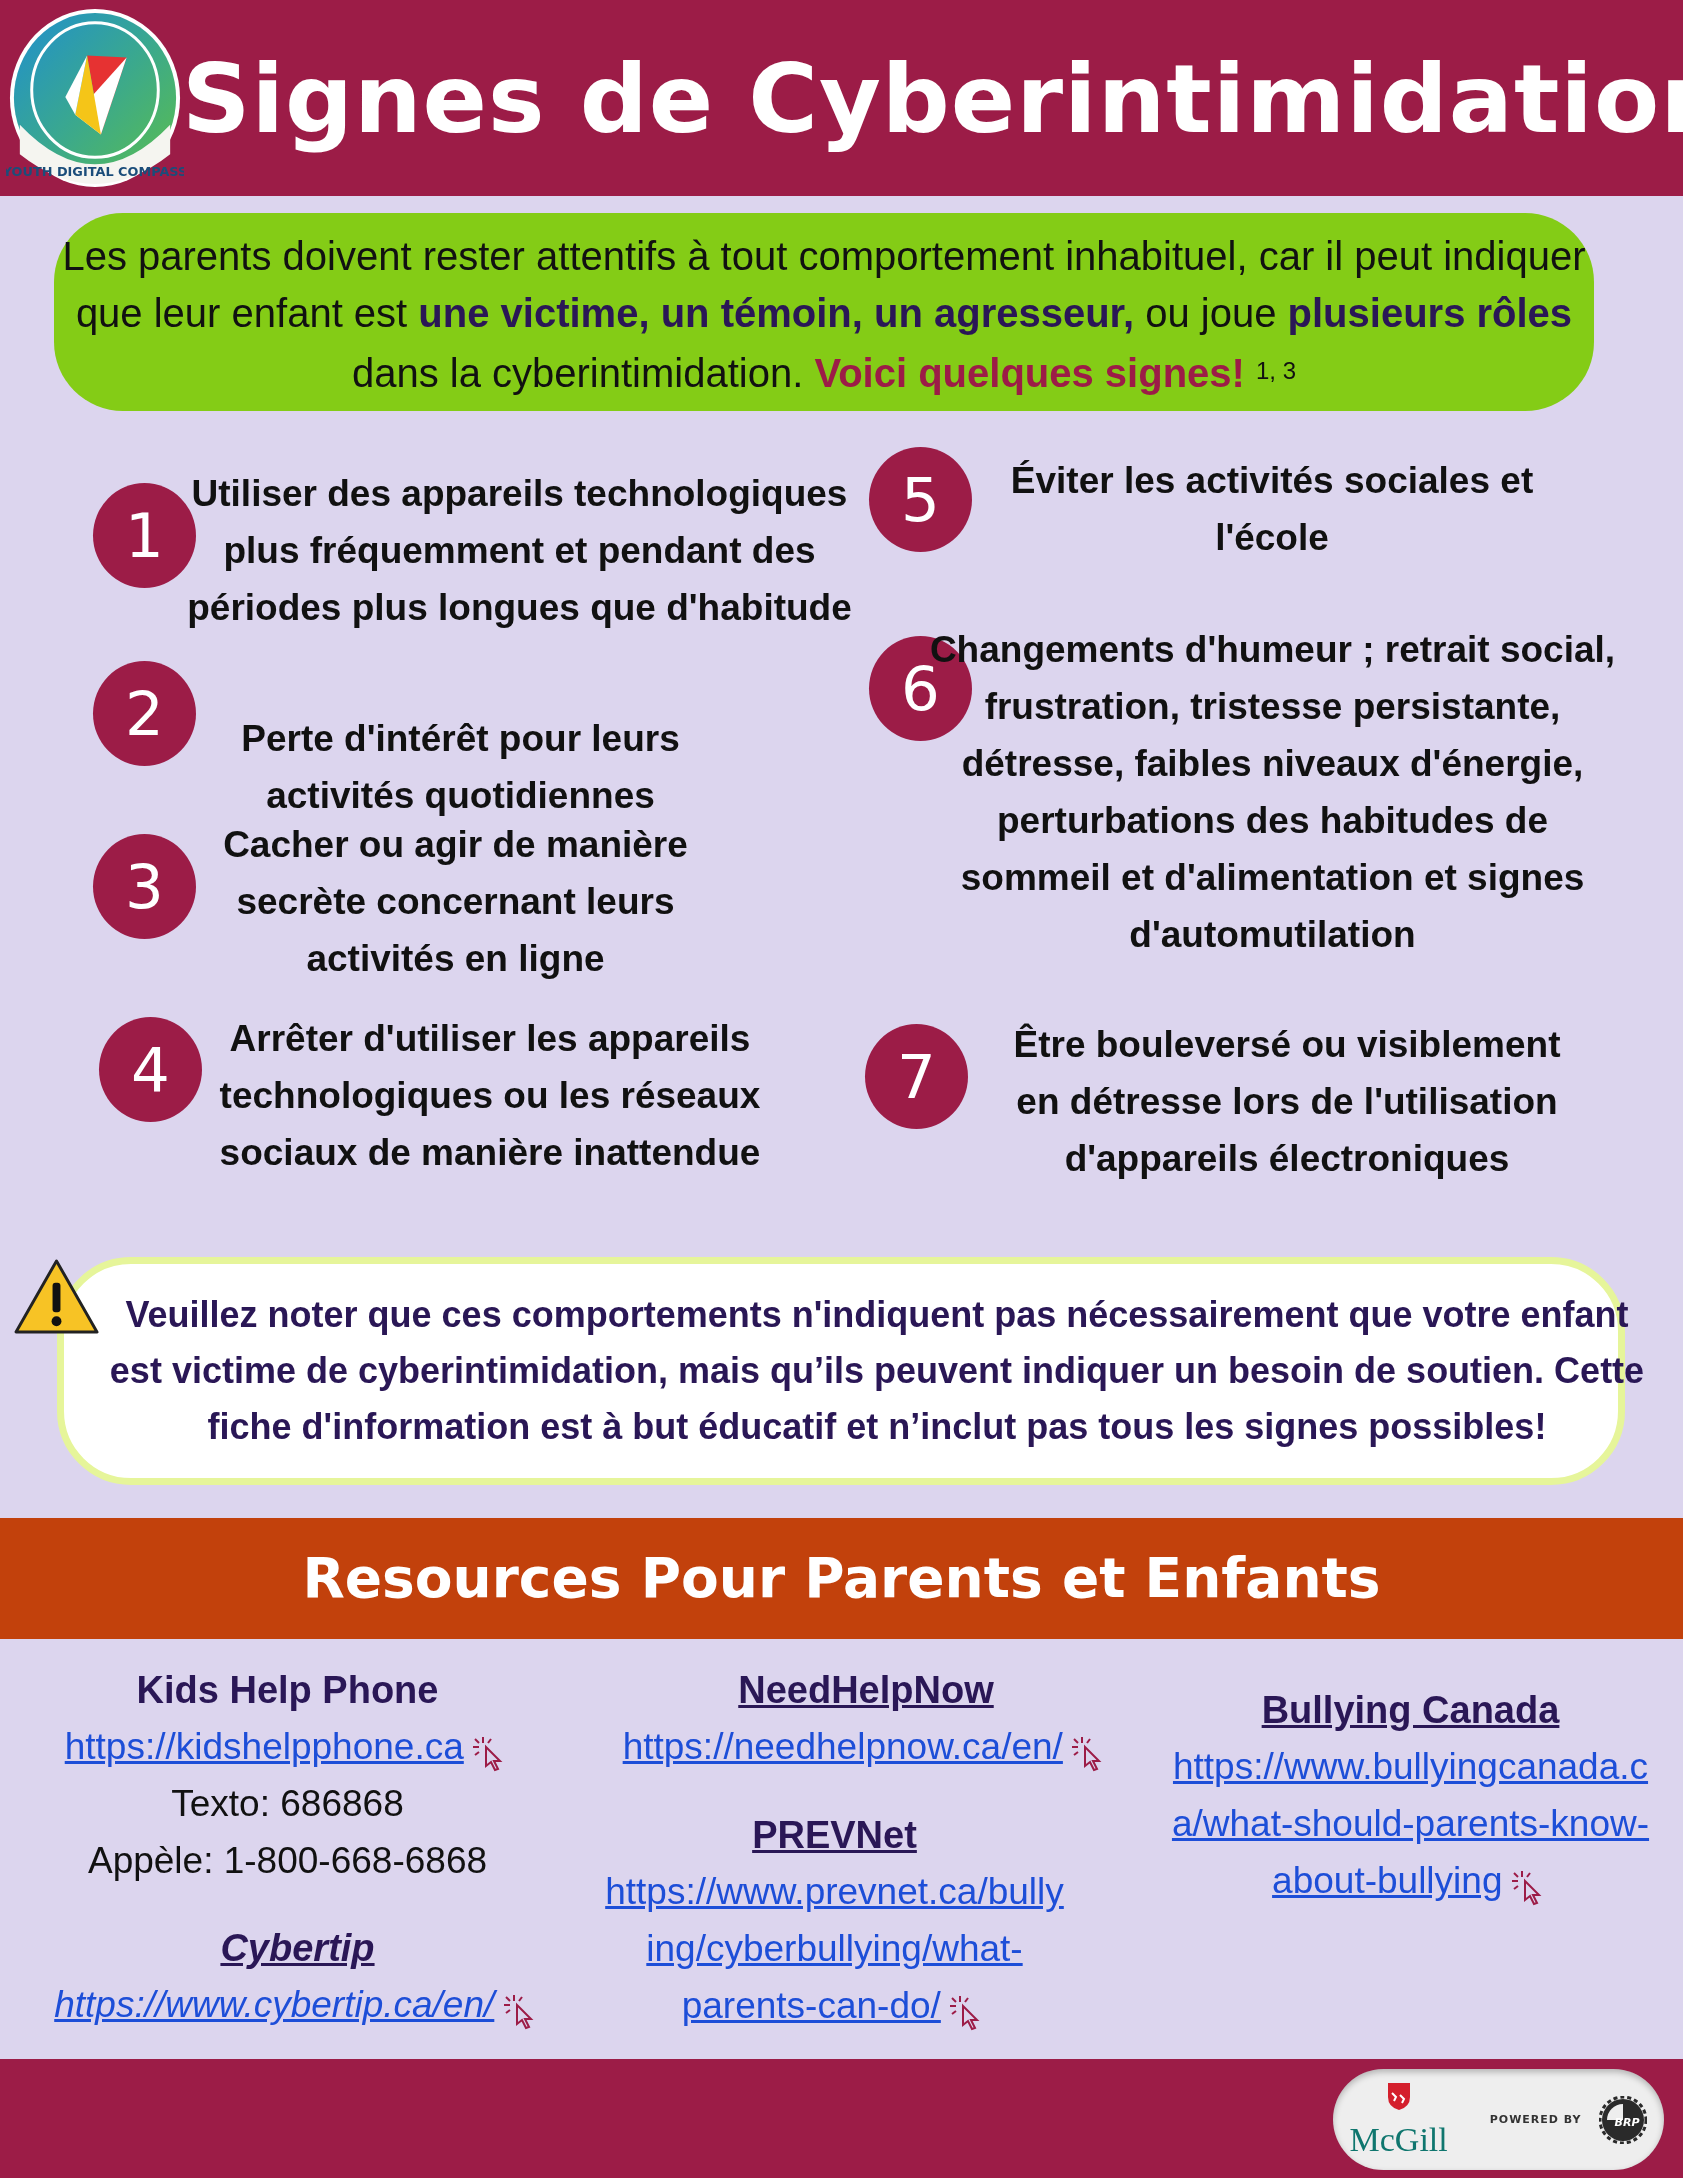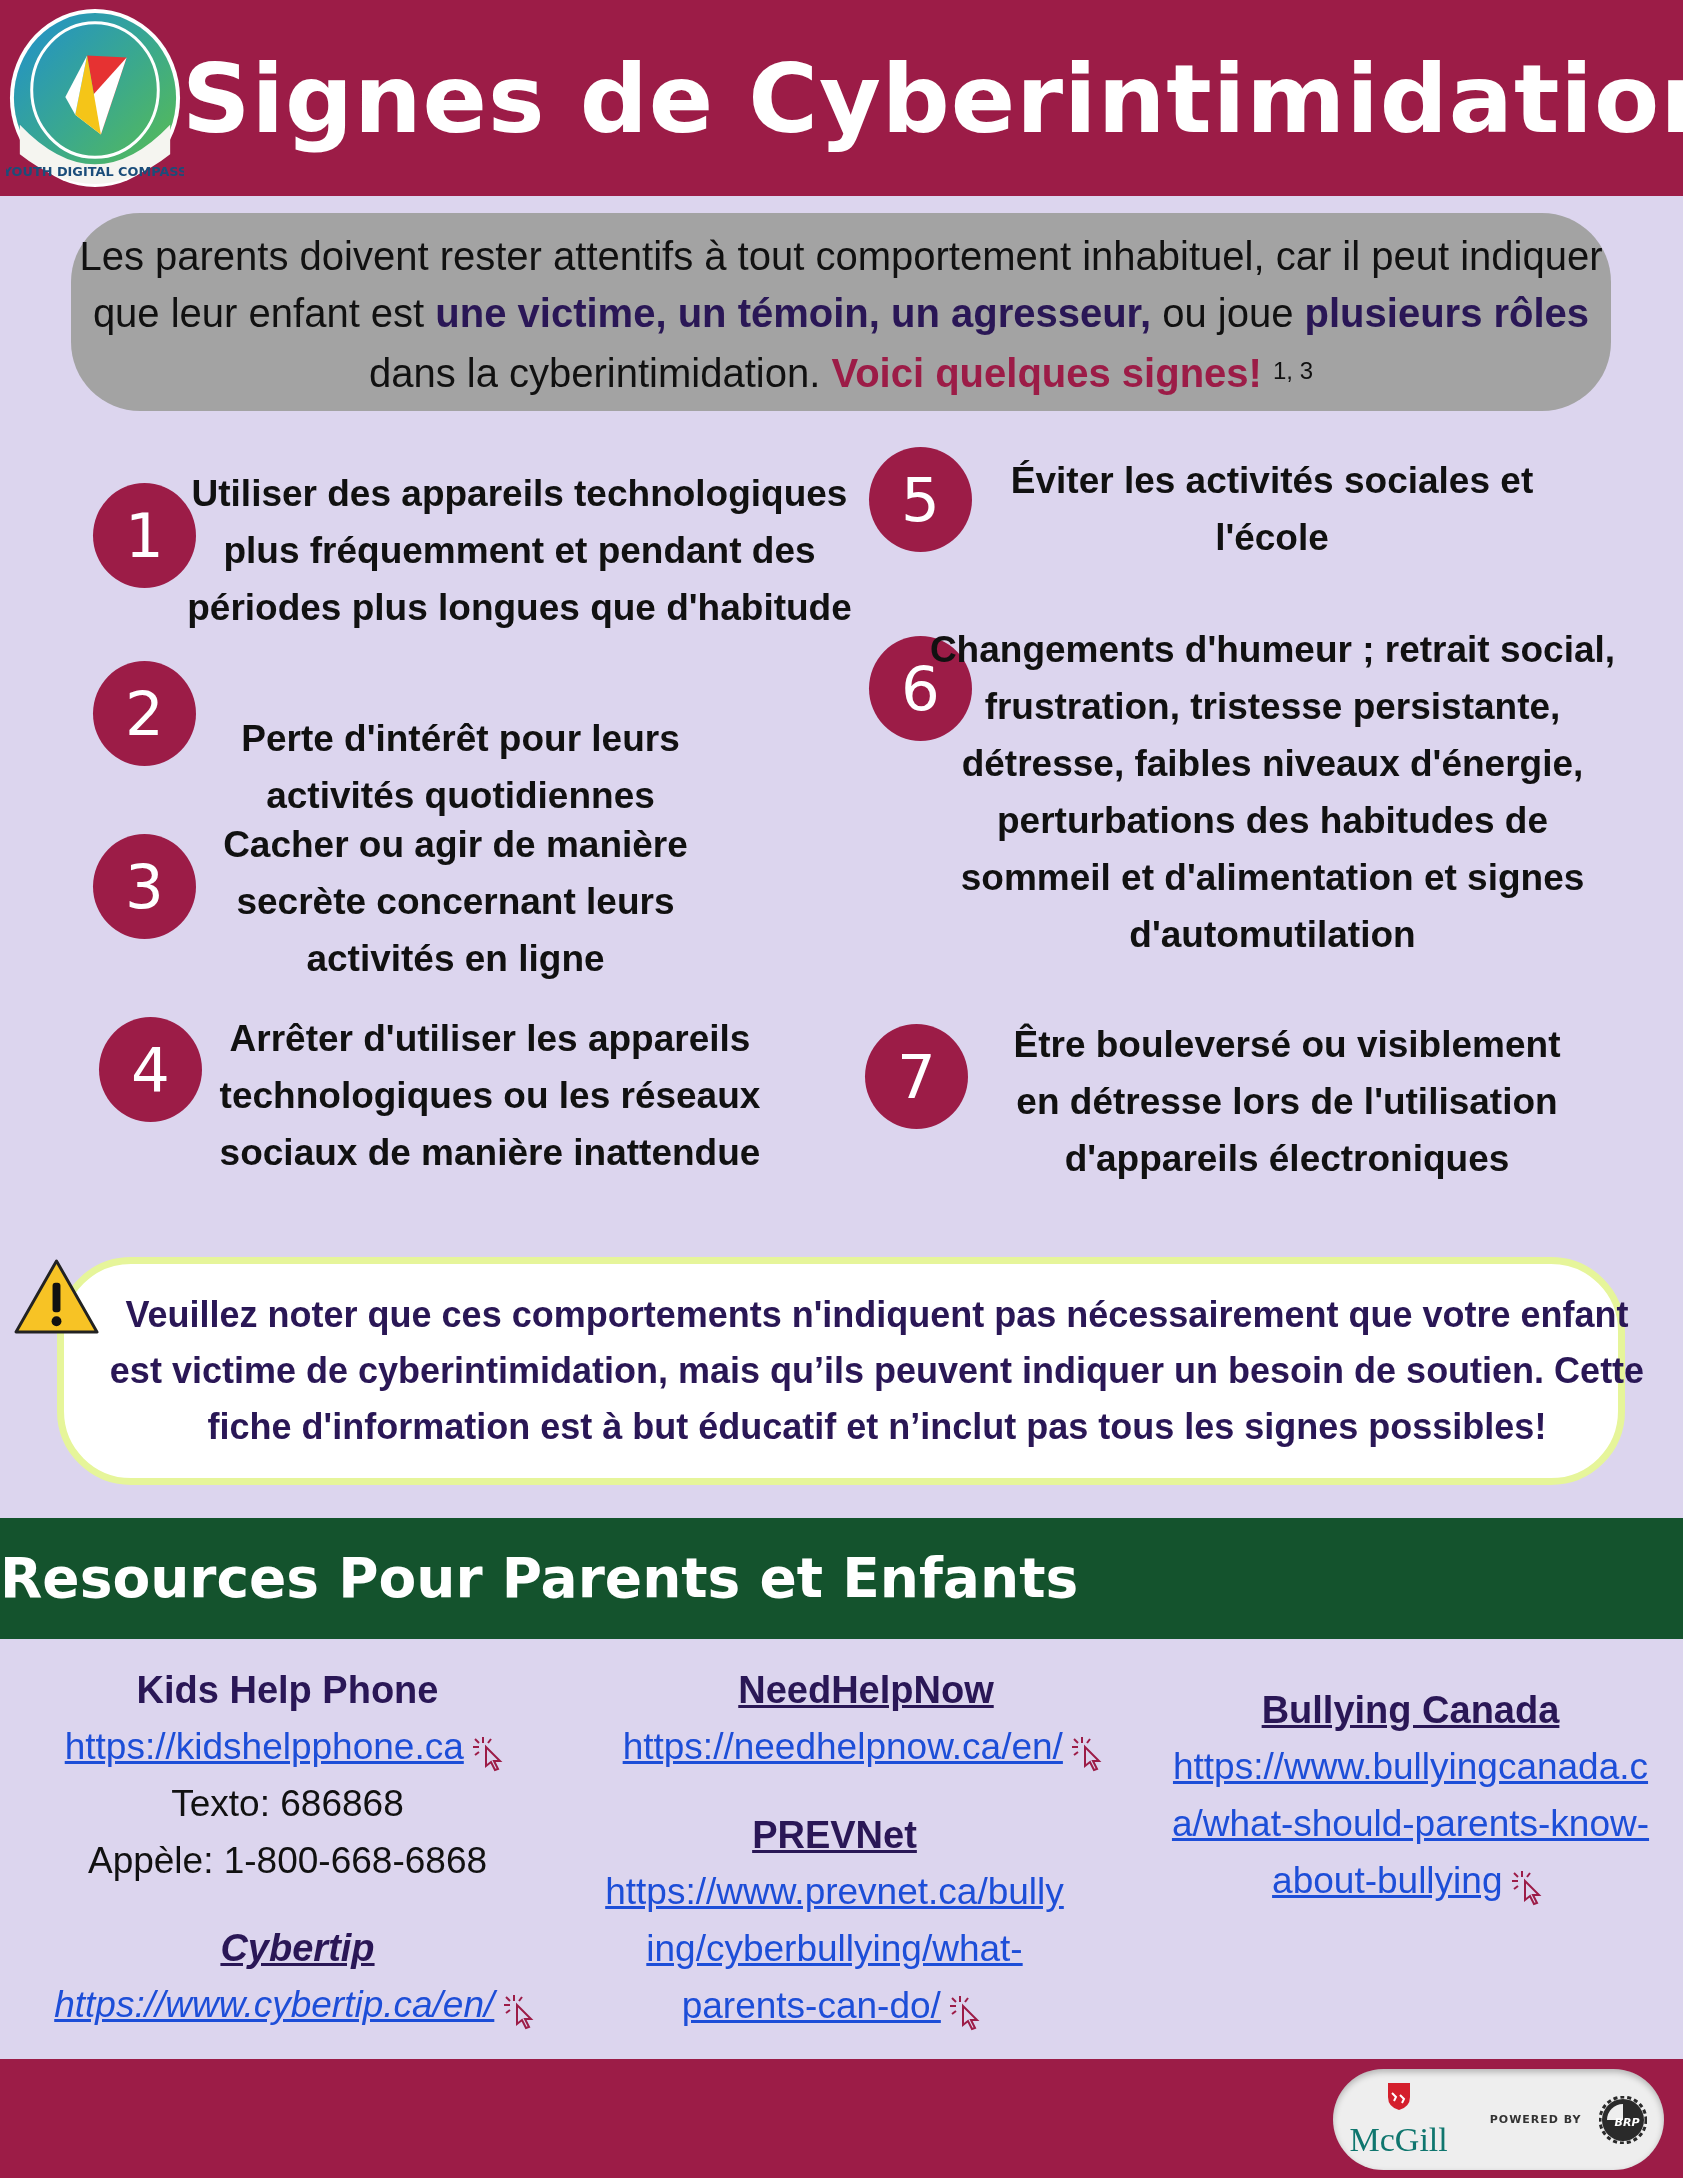--- a/index.html
+++ b/index.html
@@ -17,22 +17,22 @@
   .logo {
     position: absolute; left: 6px; top: 6px; width: 178px; height: 184px;
   }
   .title {
     position: absolute; left: 182px; top: 40px; width: 1495px;
     font-family: "DejaVu Sans", sans-serif; font-weight: bold;
     font-size: 95px; color: #fff; letter-spacing: 1px; line-height: 119px;
     text-align: center; white-space: nowrap;
   }
   .intro {
-    position: absolute; left: 71px; top: 213px; width: 1540px; height: 198px;
-    background: #a3a3a3; border-radius: 69px;
+    position: absolute; left: 54px; top: 213px; width: 1540px; height: 198px;
+    background: #84cc16; border-radius: 69px;
     text-align: center; padding-top: 15px;
     font-size: 40px; line-height: 57px; color: #111;
   }
   .intro .em { color: #2a1756; font-weight: bold; }
   .intro .red { color: #9c1c47; font-weight: bold; }
   .intro sup { font-size: 24px; vertical-align: 8px; }
   .num {
     position: absolute; width: 103px; height: 105px; border-radius: 50%;
     background: #9c1c47; color: #fff;
     font-family: "DejaVu Sans", sans-serif; font-size: 61px; font-weight: normal;
@@ -50,22 +50,22 @@
   }
   .warn-icon { position: absolute; left: 12px; top: 1257px; width: 89px; height: 79px; }
   .warn-text {
     position: absolute; left: 89px; top: 1287px; width: 1544px;
     text-align: center; color: #2a1756; font-weight: bold;
     font-size: 36px; line-height: 56px; margin-left: 16px;
   }
 
   .res-banner {
     position: absolute; left: 0; top: 1518px; width: 1683px; height: 121px;
-    background: #14532d;
-    color: #fff; 
+    background: #c2410c;
+    color: #fff; text-align: center;
     font-family: "DejaVu Sans", sans-serif; font-weight: bold;
     font-size: 55px; line-height: 121px;
   }
   .res-col { position: absolute; text-align: center; }
   .res-name {
     color: #2a1756; font-weight: bold; font-size: 38px; line-height: 55px;
   }
   .res-name.u { text-decoration: underline; }
   .res-link {
     color: #1d4ed8; font-size: 37px; line-height: 57px; text-decoration: underline;

